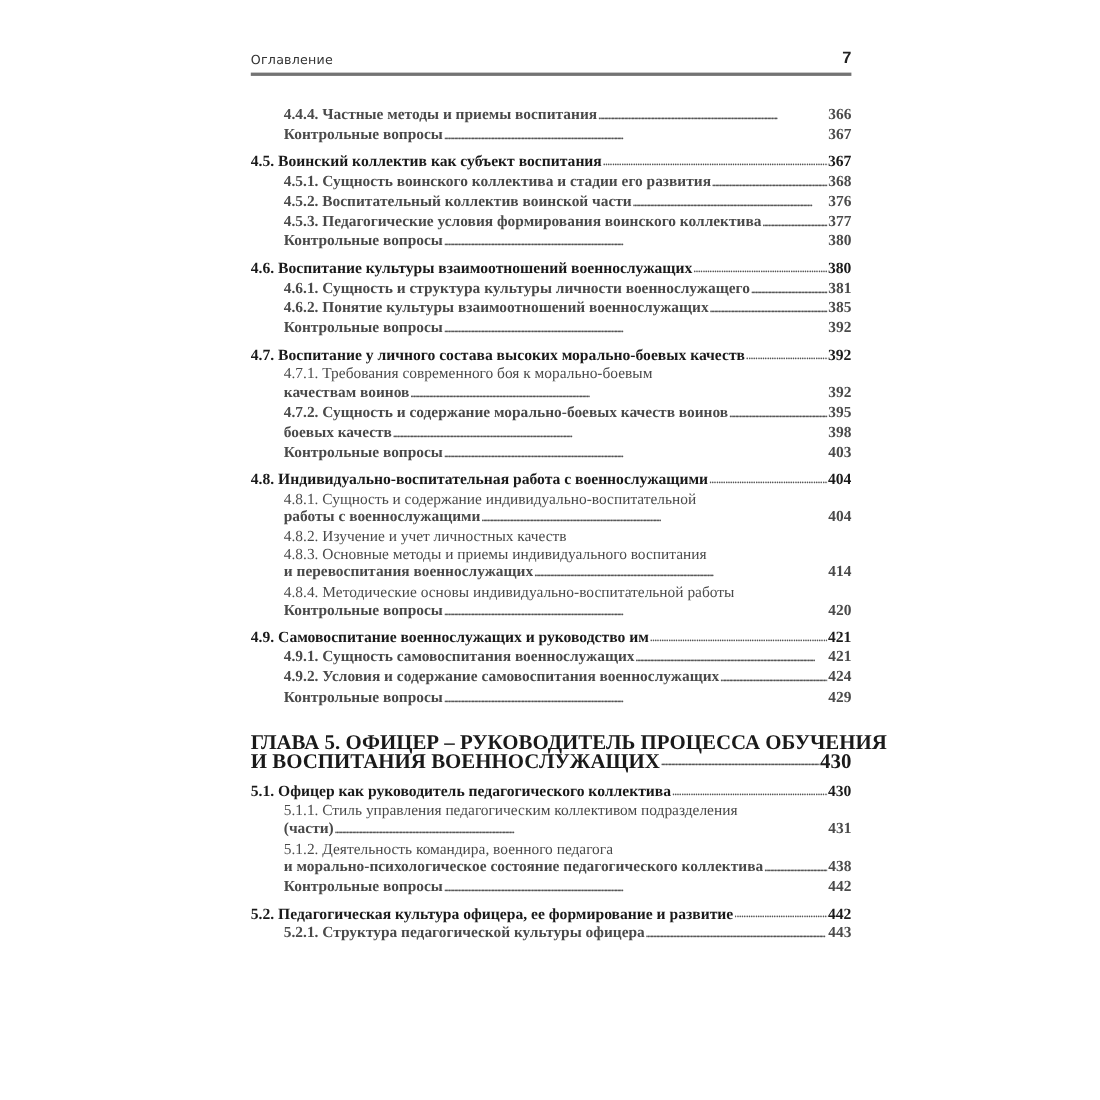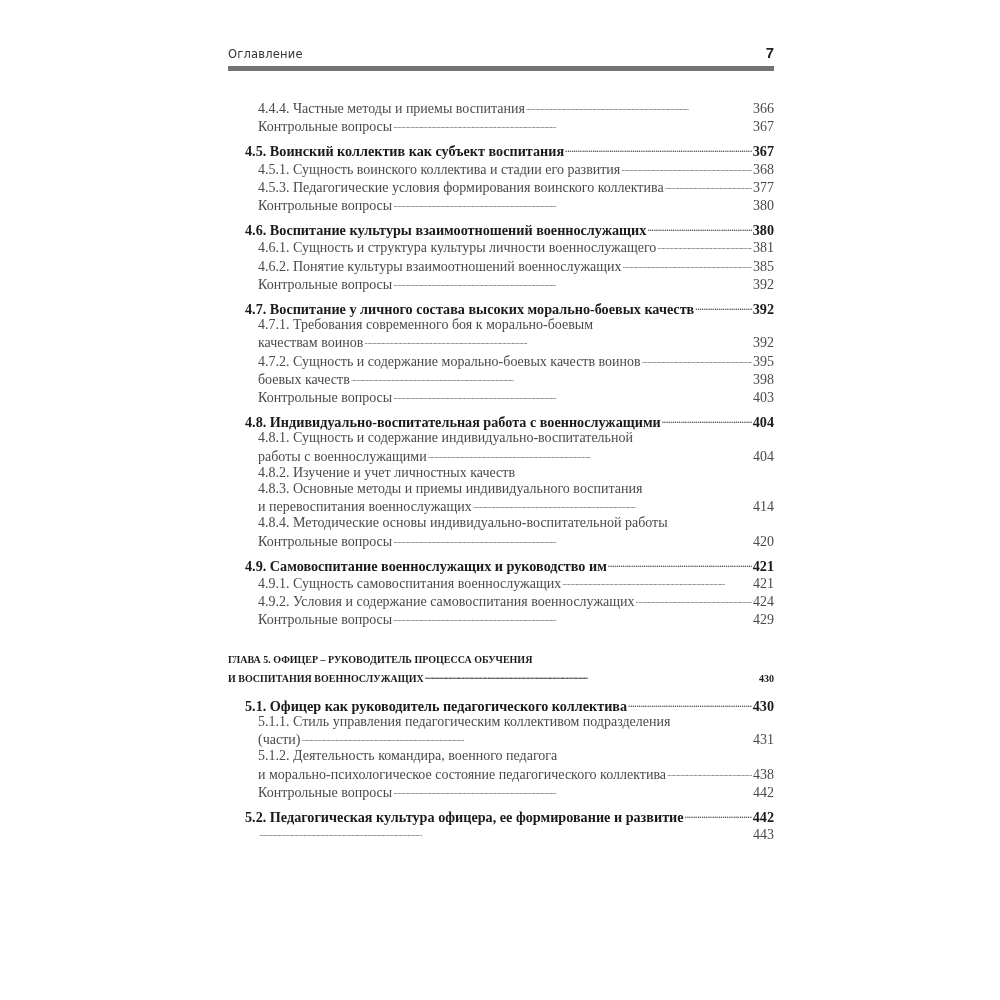--- a/index.html
+++ b/index.html
@@ -1,32 +1,32 @@
 <!DOCTYPE html>
 <html><head>
 <meta charset="utf-8">
 <style>
   html, body { margin:0; padding:0; background:#ffffff; }
   body { width:1000px; height:1000px; position:relative; overflow:hidden; }
   .page { position:absolute; left:228px; top:44px; width:546px; }
-  .running-head { position:relative; height:22px; border-bottom:5px solid #737373;text-align:center; }
+  .running-head { position:relative; height:22px; border-bottom:3px solid #737373;text-align:center; }
   .running-head .title { position:absolute; left:0; top:3px; font-family:"DejaVu Sans", sans-serif; font-size:11.5px; color:#333; letter-spacing:0.2px; }
   .running-head .pnum { position:absolute; right:0; top:0px; font-family:"Liberation Sans", sans-serif; font-weight:bold; font-size:15px; color:#222; }
   .toc { margin-top:28px; font-family:"Liberation Serif", serif; font-size:14px; color:#2a2a2a; }
-  .row { display:flex; align-items:flex-end; line-height:16.2px; }
+  .row { display:flex; align-items:flex-start; line-height:16.2px;font-weight:bold; }
   .row .lbl { white-space:nowrap; }
   .row .dots { flex:1; overflow:hidden; white-space:nowrap; font-size:9px; color:#555; margin:0 1px 2px 1px; letter-spacing:0.5px; }
   .row .dots::after { content:". . . . . . . . . . . . . . . . . . . . . . . . . . . . . . . . . . . . . . . . . . . . . . . . . . . . . . . . . . . . . . . . . . . . . . . . . . . . . . . . . . . . . . . . . . . . . . . . . . . . . . . . . . . . . . . . . . . . . . . . . . . . ."; letter-spacing:-1.6px; }
   .row .pg { white-space:nowrap; }
   .sub { padding-left:30px; color:#4a4a4a; }
   .sub .line1 { line-height:16.2px; white-space:nowrap; }
-  .sec { font-weight:bold; color:#1a1a1a; font-size:14.2px;margin-left:17px; }
+  .sec { font-weight:bold; color:#1a1a1a; font-size:14.2px; }
   .sec .dots::after { letter-spacing:-1.2px; }
   .gap { height:6px; }
-  .chapter { font-weight:bold; color:#1a1a1a; font-size:10px; }
+  .chapter { font-weight:bold; color:#1a1a1a; font-size:19px; }
   .chapter .line1 { line-height:17px; white-space:nowrap; }
   .chapter .row { line-height:17px; }
   .chgap { height:22px; }
 </style>
 </head>
 <body>
 
 <div class="page">
   <div class="running-head">
     <span class="title">Оглавление</span>
@@ -60,20 +60,27 @@
     </div>
     <div class="sub">
       <div class="row">
           <span class="lbl">4.5.1. Сущность воинского коллектива и стадии его развития</span>
           <span class="dots"></span>
           <span class="pg">368</span>
         </div>
     </div>
     <div class="sub">
       <div class="row">
+          <span class="lbl">4.5.2. Воспитательный коллектив воинской части</span>
+          <span class="dots"></span>
+          <span class="pg">376</span>
+        </div>
+    </div>
+    <div class="sub">
+      <div class="row">
           <span class="lbl">4.5.3. Педагогические условия формирования воинского коллектива</span>
           <span class="dots"></span>
           <span class="pg">377</span>
         </div>
     </div>
     <div class="sub">
       <div class="row">
           <span class="lbl">Контрольные вопросы</span>
           <span class="dots"></span>
           <span class="pg">380</span>
@@ -261,19 +268,20 @@
     <div class="gap"></div>
     <div class="sec">
       <div class="row">
           <span class="lbl">5.2. Педагогическая культура офицера, ее формирование и развитие</span>
           <span class="dots"></span>
           <span class="pg">442</span>
         </div>
     </div>
     <div class="sub">
       <div class="row">
+          <span class="lbl">5.2.1. Структура педагогической культуры офицера</span>
           <span class="dots"></span>
           <span class="pg">443</span>
         </div>
     </div>
 
   </div>
 </div>
 
 </body></html>

